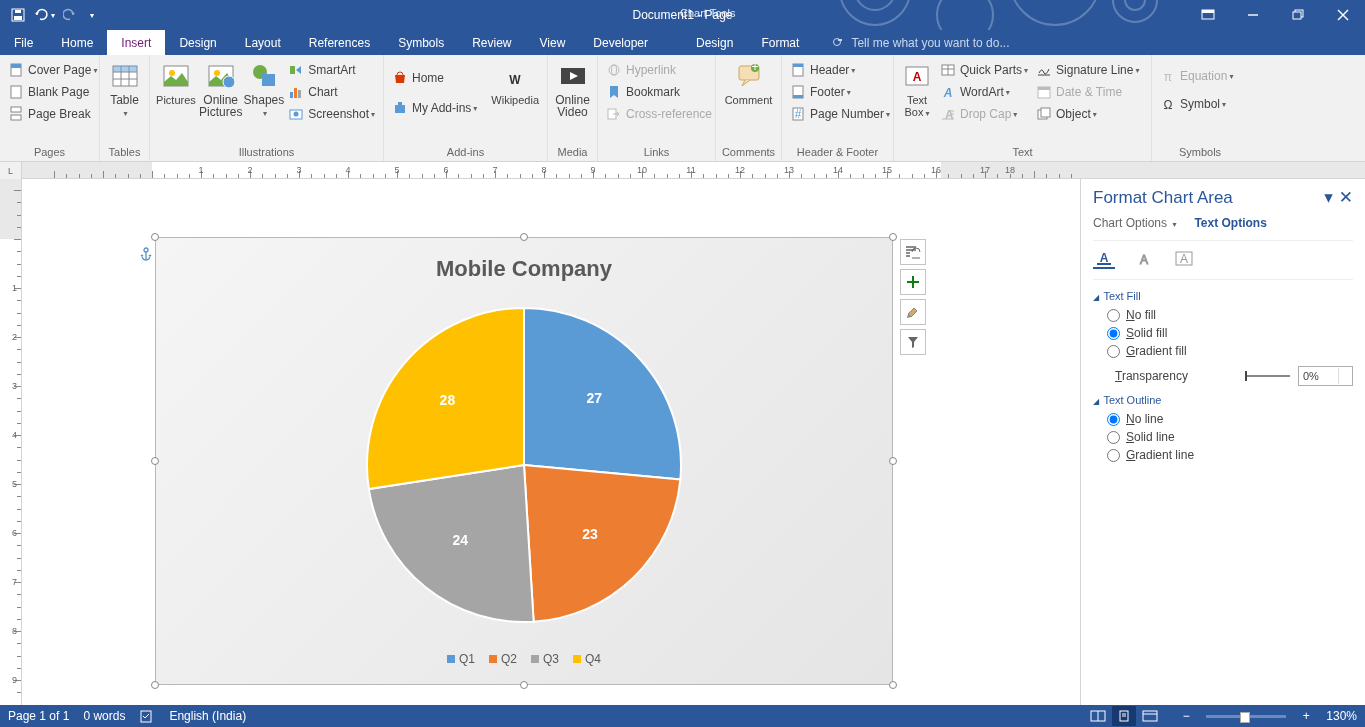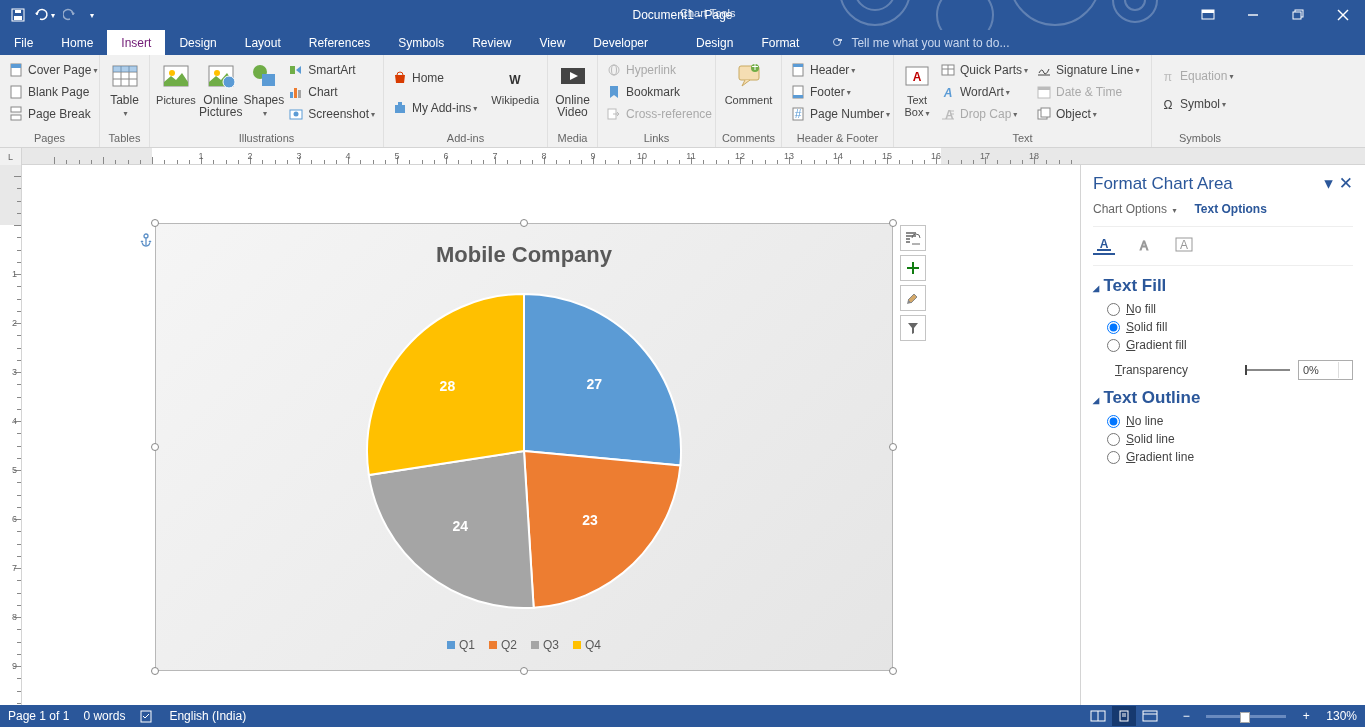--- a/index.html
+++ b/index.html
@@ -14,21 +14,21 @@
 .decor{position:absolute;right:150px;top:-30px;width:400px;height:90px;pointer-events:none;opacity:.25}
 .tabbar{height:25px;background:#2b579a;display:flex;align-items:stretch;color:#fff;position:relative}
 .tab{padding:0 14px;display:flex;align-items:center;font-size:12px;cursor:pointer}
 .tab.active{background:#fff;color:#701a75}
 .tab.contextual{color:#fff}
 .tell-me{margin-left:18px;display:flex;align-items:center;color:#c9d7ee;font-size:12px}
 .tell-me svg{margin-right:6px}
 .share-box{position:absolute;right:0;top:0;display:flex;align-items:center;height:25px}
 .share-input{width:118px;height:18px;background:#fff;border:none;margin-right:8px}
 .share-btn{color:#fff;display:flex;align-items:center;padding:0 10px;height:25px}
-.ribbon{height:93px;background:#f1f1f1;border-bottom:1px solid #d4d4d4;display:flex}
+.ribbon{height:107px;background:#f1f1f1;border-bottom:1px solid #d4d4d4;display:flex}
 .rgroup{border-right:1px solid #e0e0e0;display:flex;flex-direction:column;justify-content:space-between;padding:2px 4px 0}
 .rgroup-title{text-align:center;font-size:11px;color:#666;padding:2px 0;line-height:14px}
 .rgroup-body{flex:1;display:flex;align-items:flex-start}
 .rbtn-lg{width:48px;height:68px;display:flex;flex-direction:column;align-items:center;justify-content:flex-start;padding-top:3px;cursor:pointer;text-align:center}
 .rbtn-lg .ico{width:32px;height:32px;margin-bottom:2px;display:flex;align-items:center;justify-content:center}
 .rbtn-lg .lbl{font-size:11px;line-height:12px;color:#444}
 .rbtn-sm{height:22px;display:flex;align-items:center;padding:0 4px;cursor:pointer;color:#444;font-size:11px;white-space:nowrap}
 .rbtn-sm.disabled{color:#aaa}
 .rbtn-sm .ico{width:16px;height:16px;margin-right:4px;display:inline-flex;align-items:center;justify-content:center}
 .rstack{display:flex;flex-direction:column;padding-top:2px}
@@ -65,21 +65,21 @@
 .pane-title{font-size:18px;color:#217346;color:#2b579a;font-weight:400;margin-bottom:8px;display:flex;align-items:center;justify-content:space-between}
 .pane-title span{color:#2b579a;font-size:17px}
 .pane-close{display:flex;gap:6px;color:#666;font-size:11px}
 .pane-tabs{display:flex;gap:18px;font-size:12px;margin-bottom:10px}
 .pane-tab{color:#666;cursor:pointer}
 .pane-tab.active{color:#2b579a;font-weight:600}
 .pane-tab .dd{color:inherit}
 .pane-icons{display:flex;gap:18px;margin-bottom:10px;padding-top:6px;border-top:1px solid #eee;border-bottom:1px solid #eee;padding-bottom:10px}
 .pic{width:22px;height:22px;display:flex;align-items:center;justify-content:center;cursor:pointer;color:#777}
 .pic.active{color:#2b579a;border-bottom:2px solid #2b579a;padding-bottom:2px}
-.psec-head{color:#2b579a;font-size:17px;font-weight:700;margin:8px 0 6px;cursor:pointer}
+.psec-head{color:#2b579a;font-size:11px;font-weight:400;margin:8px 0 6px;cursor:pointer}
 .psec-head::before{content:"◢ ";font-size:8px;margin-right:2px}
 .prad{display:flex;align-items:center;margin:4px 0 4px 14px;font-size:12px;color:#444}
 .prad input{margin-right:6px}
 .prad u{text-decoration:underline}
 .prow{display:flex;align-items:center;justify-content:space-between;margin:8px 0 6px 22px;font-size:12px;color:#444}
 .color-btn{width:40px;height:22px;border:1px solid #adadad;background:#fff;display:flex;align-items:center;justify-content:center;position:relative}
 .color-btn::after{content:"▾";position:absolute;right:3px;font-size:8px;color:#666}
 .color-sw{width:16px;height:3px;background:#000;position:relative;top:5px}
 .tslider{width:45px;height:2px;background:#888;position:relative}
 .tslider::after{content:"";position:absolute;left:0;top:-4px;width:2px;height:10px;background:#444}
@@ -643,21 +643,21 @@
       <div class="ruler-num" style="left: 914px;">16</div>
       <div class="ruler-tick" style="left: 926.25px;"></div>
       <div class="ruler-tick" style="left: 938.5px;"></div>
       <div class="ruler-tick" style="left: 950.75px;"></div>
       <div class="ruler-tick major" style="left: 963px;"></div>
       <div class="ruler-num" style="left: 963px;">17</div>
       <div class="ruler-tick" style="left: 975.25px;"></div>
       <div class="ruler-tick" style="left: 987.5px;"></div>
       <div class="ruler-tick" style="left: 999.75px;"></div>
       <div class="ruler-tick major" style="left: 1012px;"></div>
-      <div class="ruler-num" style="left: 1012px;">18</div>
+      <div class="ruler-num" style="left: 988px;">18</div>
       <div class="ruler-tick" style="left: 1024.25px;"></div>
       <div class="ruler-tick" style="left: 1036.5px;"></div>
       <div class="ruler-tick" style="left: 1048.75px;"></div>
     </div>
 </div>
 
 <div class="workspace">
   <div class="ruler-v" id="ruler-v">
       <div class="rv-margin" style="top: 0px; height: 60px;"></div>
       <div class="rv-tick major" style="top: 11px;"></div>

